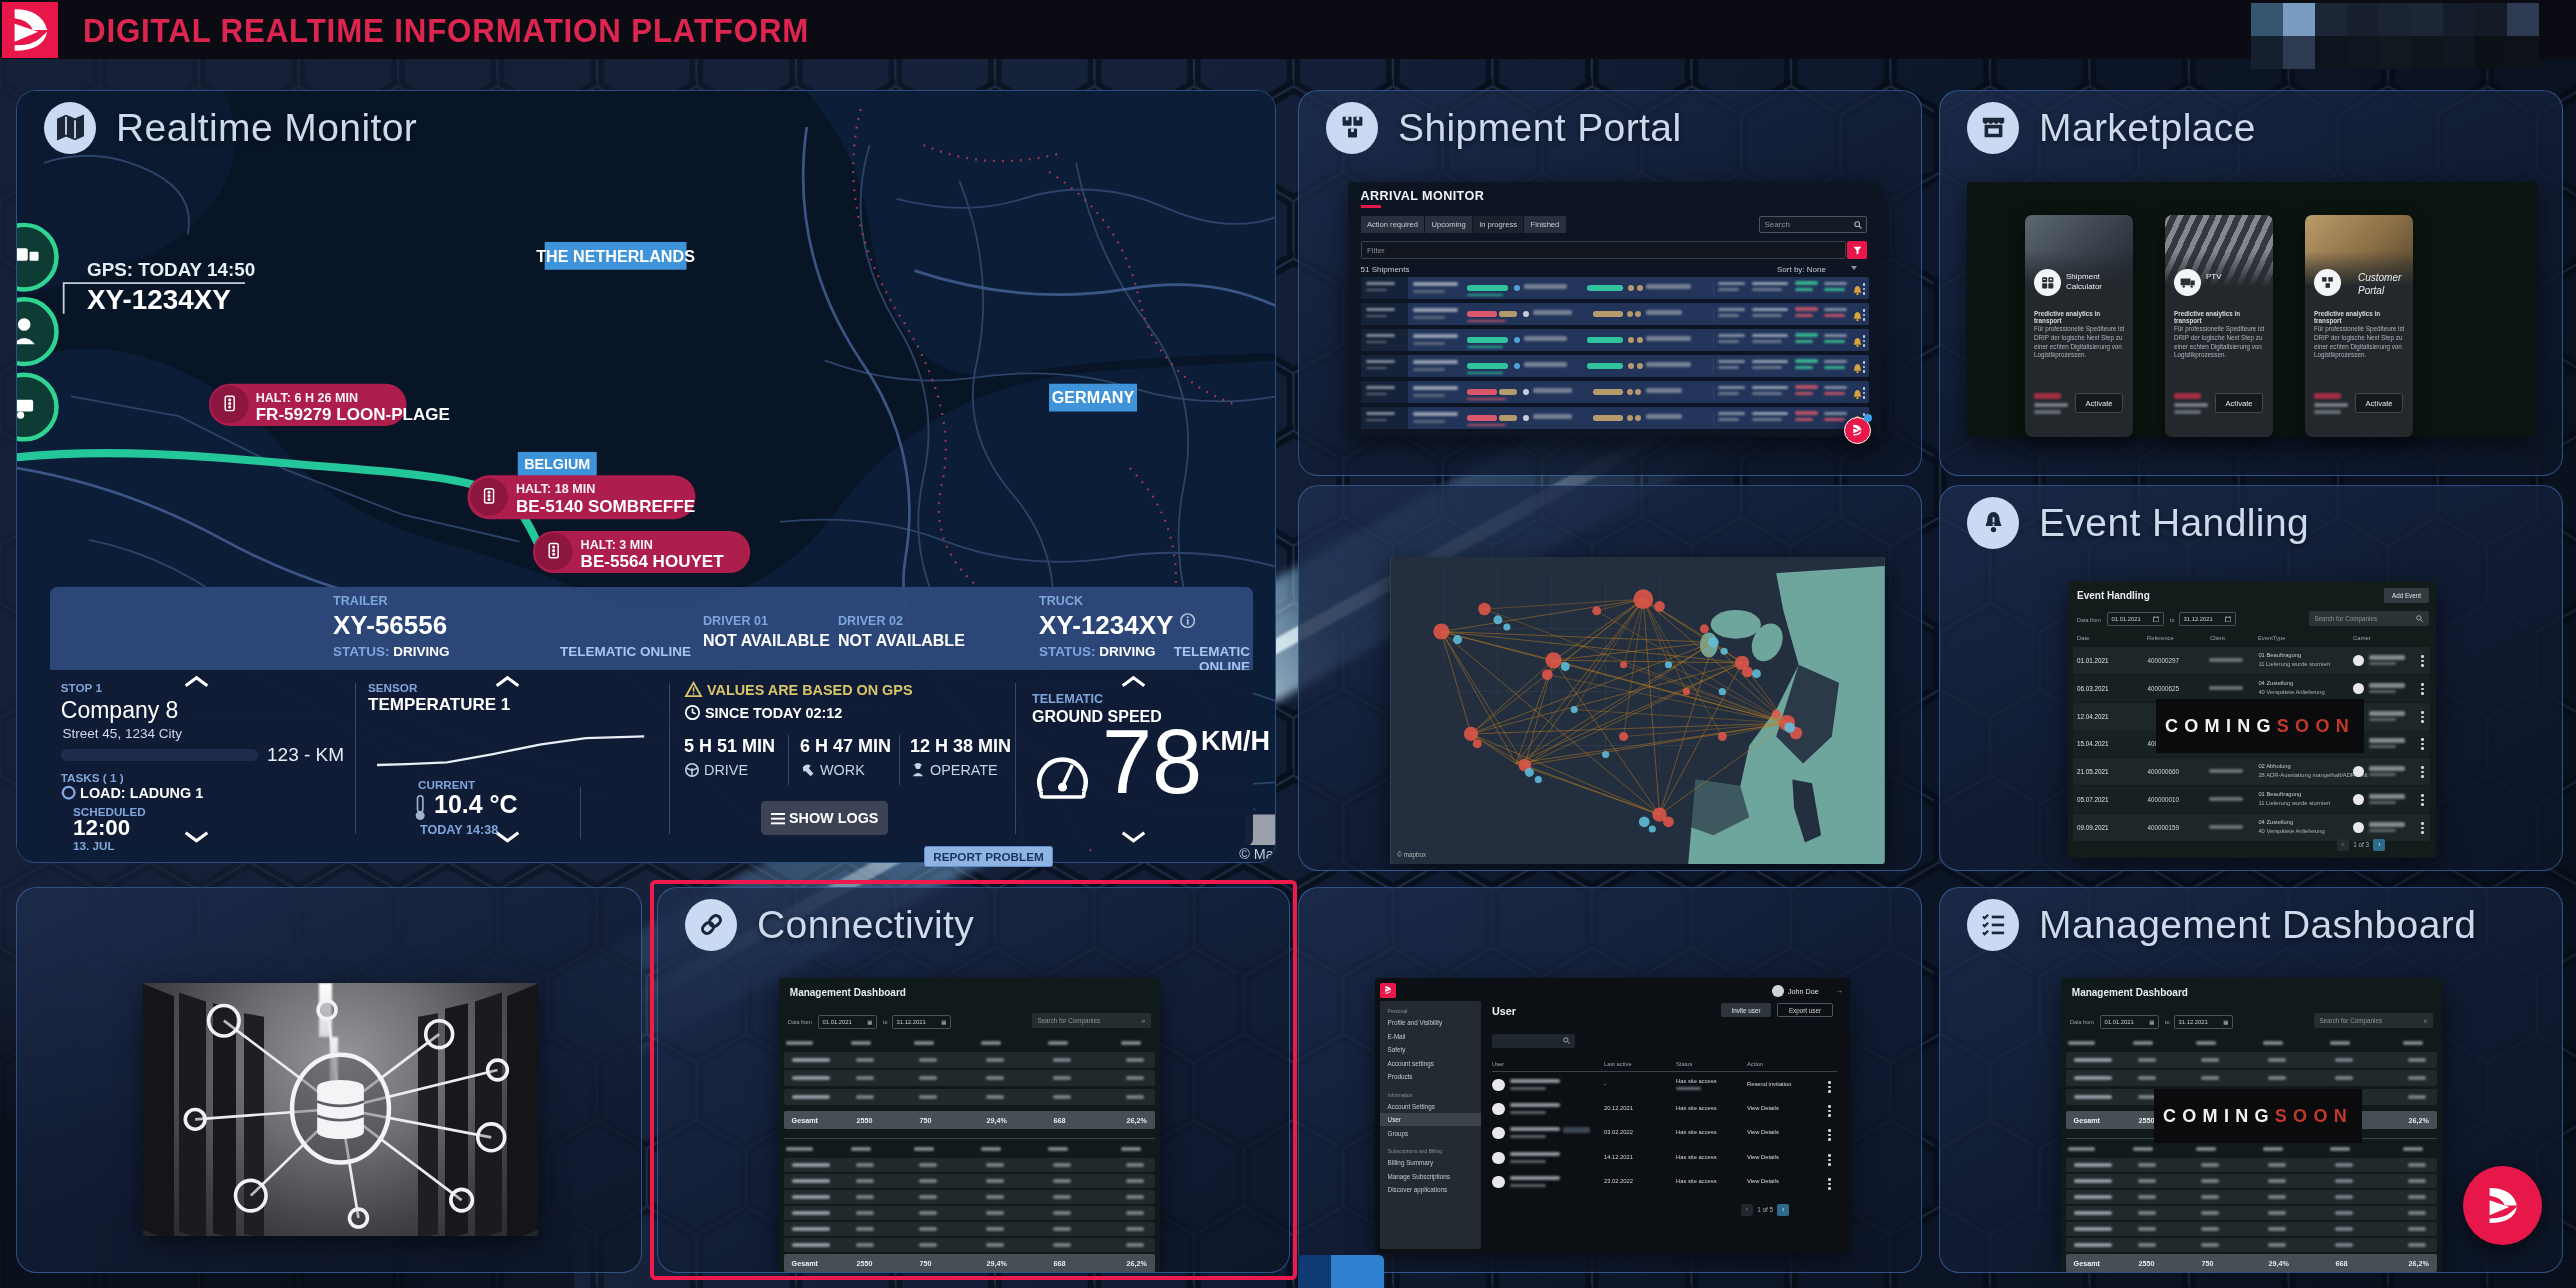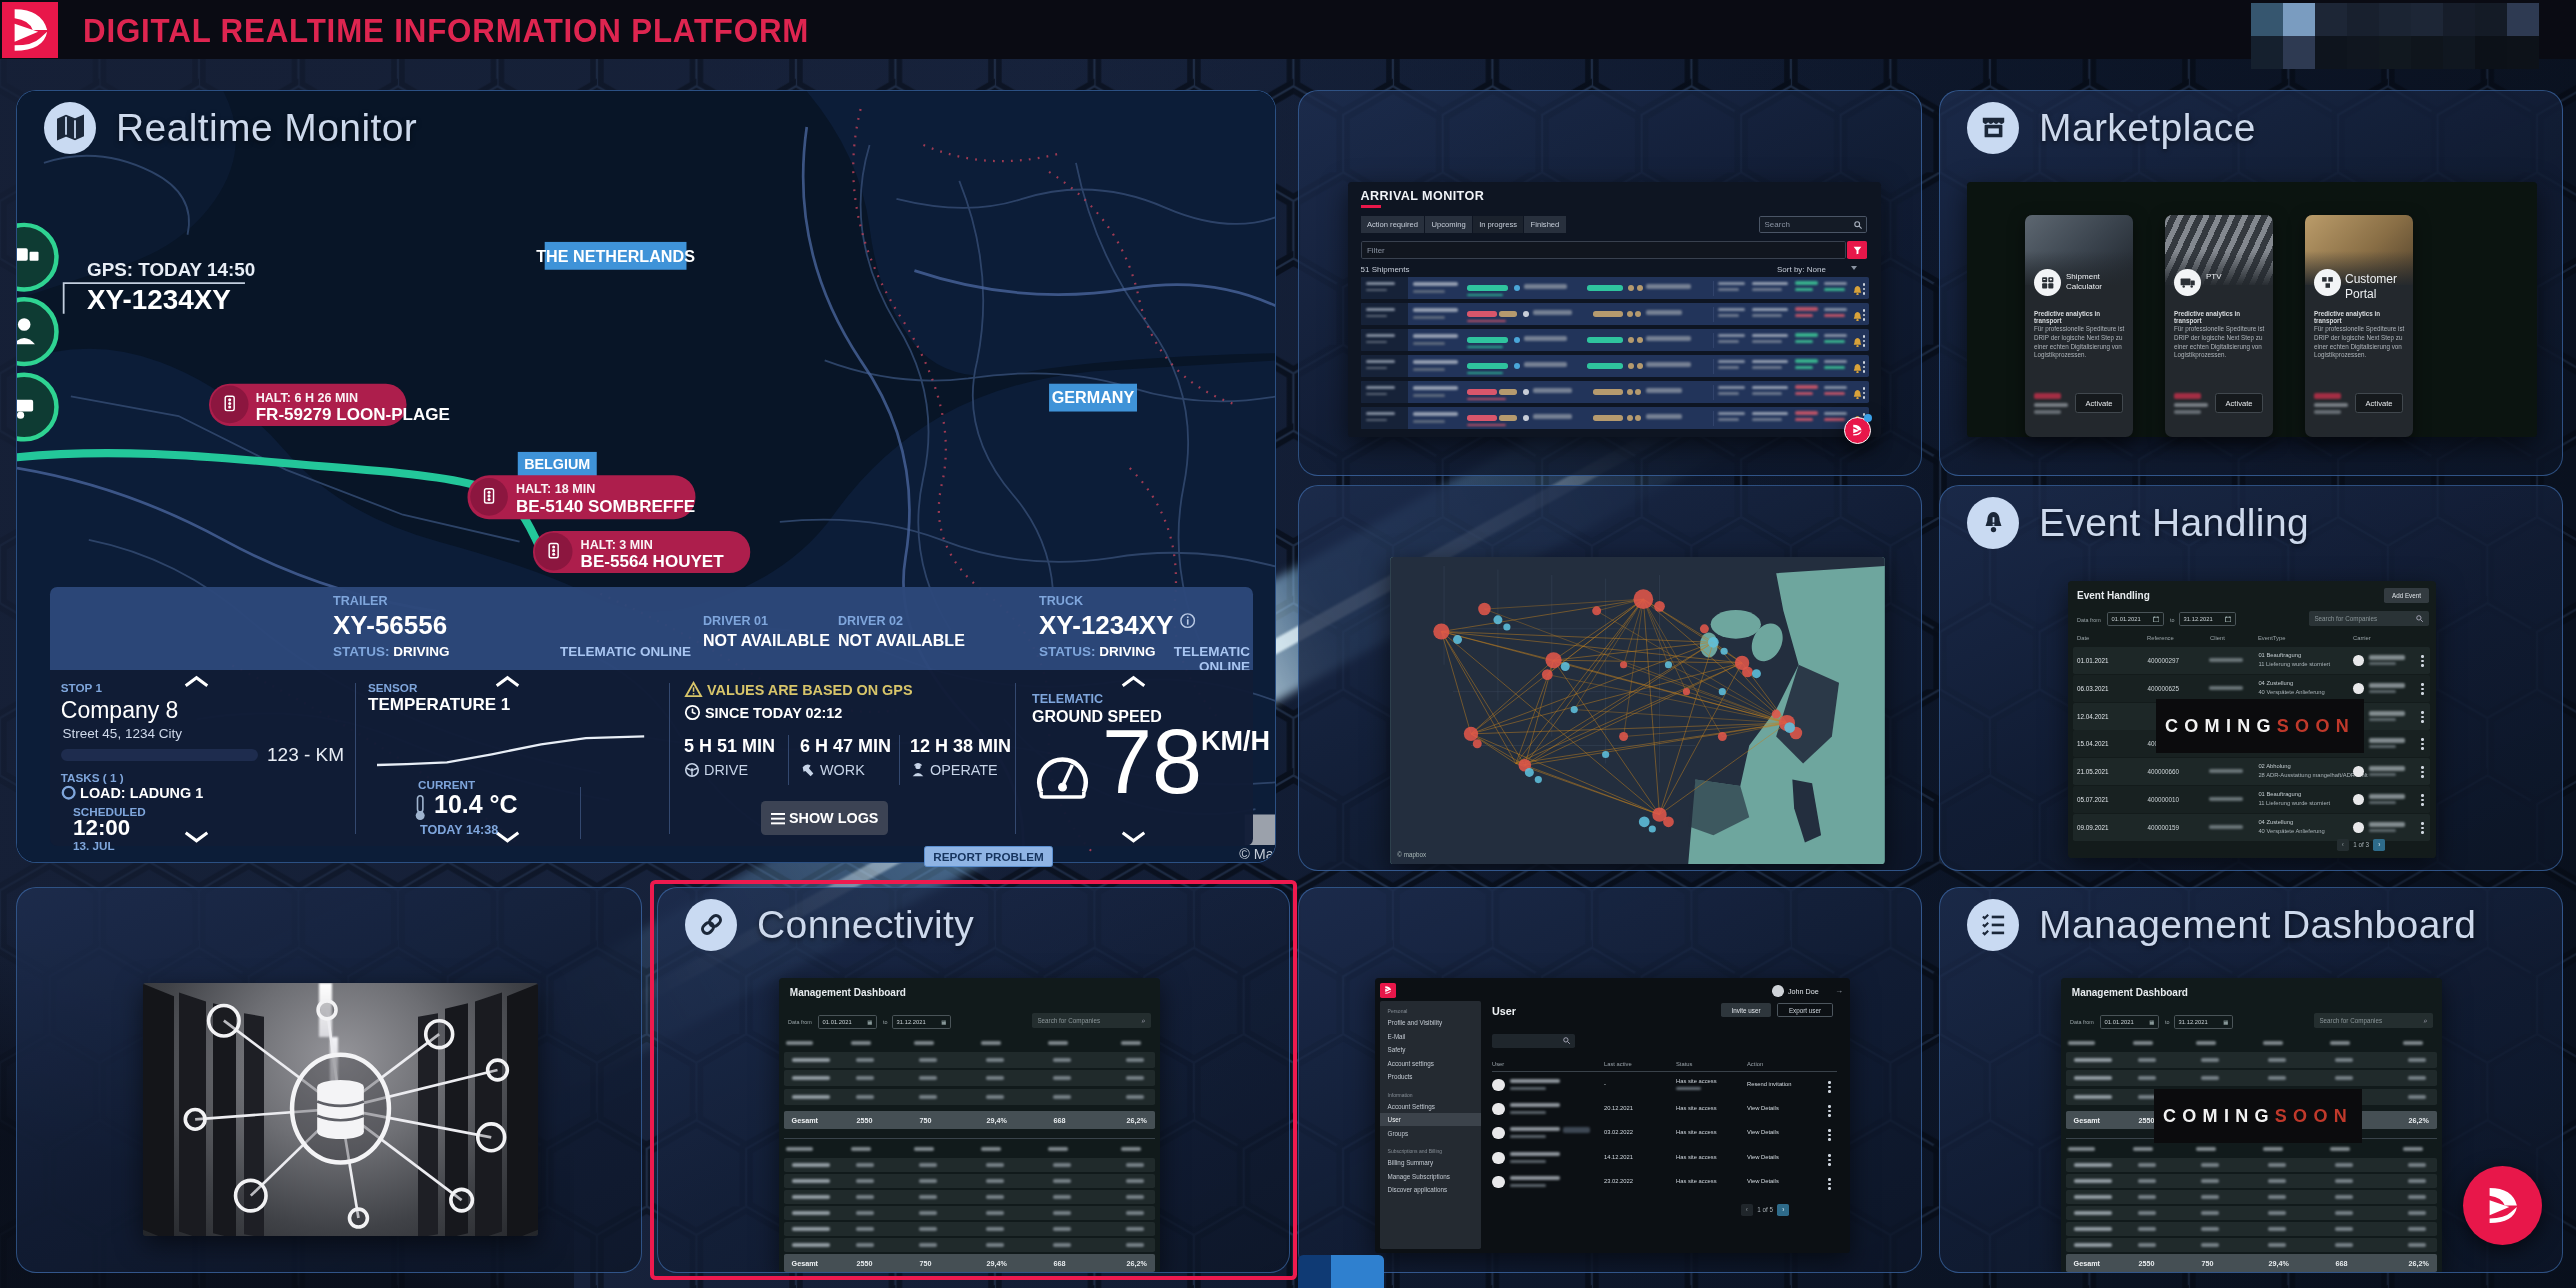--- a/index.html
+++ b/index.html
@@ -352,20 +352,33 @@
         <line x1="32" y1="46" x2="43" y2="22" stroke="#fff" stroke-width="4"></line>
           <circle cx="32" cy="47" r="5" fill="#fff"></circle>
       </svg>
       <div class="abs" style="left:1052px;top:47px;font-size:90px;font-weight:normal;color:#fff;line-height:1">78</div>
       <div class="abs" style="left:1151px;top:56px;font-size:27px;font-weight:bold;color:#fff">KM/H</div>
     </div>
   </section>
   <button class="abs" style="left:924px;top:846px;width:129px;height:20.6px;background:#8fb4e4;border:0.9px solid #5b8fd0;border-radius:2.7px;color:#16345e;font-size:11.7px;font-weight:bold;z-index:5">REPORT PROBLEM</button>
 
   <section class="tile" style="left:1298px;top:90px;width:624px;height:386px">
+    <div class="tile-head">
+      <div class="icon-circle">
+        <svg width="27" height="27" viewBox="0 0 30 30">
+            <rect x="4" y="3" width="10" height="10" rx="1" fill="#1b2739"></rect>
+            <rect x="16" y="3" width="10" height="10" rx="1" fill="#1b2739"></rect>
+            <rect x="10" y="16" width="10" height="10" rx="1" fill="#1b2739"></rect>
+            <rect x="7.5" y="3" width="3" height="4" fill="#c9daf2"></rect>
+            <rect x="19.5" y="3" width="3" height="4" fill="#c9daf2"></rect>
+            <rect x="13.5" y="16" width="3" height="4" fill="#c9daf2"></rect>
+          </svg>
+      </div>
+      <div class="tile-title">Shipment Portal</div>
+    </div>
     <div class="mini" id="sp-mini" style="left:49px;top:91px;width:533px;height:255px;background:#0e1522;overflow:hidden">
       <div class="abs" style="left:12.6px;top:7.2px;font-size:12.6px;font-weight:bold;color:#f0f3f7;letter-spacing:0.4px">ARRIVAL MONITOR</div>
       <div class="abs" style="left:12.6px;top:23px;width:20px;height:2.7px;background:#e8174a"></div>
       <div class="abs" id="sp-tabs" style="left:12.6px;top:34px;display:flex;gap:0.9px">
           <div style="height: 17px; padding: 0px 6.3px; display: flex; align-items: center; font-size: 7.6px; color: rgb(198, 205, 216); background: rgb(40, 48, 61);">Action required</div>
           <div style="height: 17px; padding: 0px 6.3px; display: flex; align-items: center; font-size: 7.6px; color: rgb(198, 205, 216); background: rgb(40, 48, 61);">Upcoming</div>
           <div style="height: 17px; padding: 0px 6.3px; display: flex; align-items: center; font-size: 7.6px; color: rgb(198, 205, 216); background: rgb(27, 34, 45);">In progress</div>
           <div style="height: 17px; padding: 0px 6.3px; display: flex; align-items: center; font-size: 7.6px; color: rgb(198, 205, 216); background: rgb(40, 48, 61);">Finished</div>
         </div>
       <div class="abs" style="left:411px;top:34px;width:108px;height:17px;background:#141b26;border:0.9px solid #4a5566;border-radius:1.8px;display:flex;align-items:center;justify-content:space-between;padding:0 4.5px">
@@ -657,21 +670,21 @@
         <div style="position: absolute; left: 365px; top: 124px; width: 108px; height: 222px; border-radius: 7.2px; background: rgb(35, 40, 45); overflow: hidden; box-shadow: rgba(0, 0, 0, 0.5) 0px 5.4px 16px;">
           <div style="position: absolute; left: 0px; top: 0px; width: 108px; height: 70px; background: linear-gradient(135deg, rgb(187, 156, 106) 0%, rgb(138, 111, 70) 55%, rgb(82, 66, 44) 100%);"></div>
           <div style="position: absolute; left: 0px; top: 36px; width: 108px; height: 36px; background: linear-gradient(transparent, rgb(35, 40, 45));"></div>
           <div style="position: absolute; left: 9px; top: 54px; width: 27px; height: 27px; border-radius: 50%; background: rgb(242, 244, 246); display: flex; align-items: center; justify-content: center;">
             <svg width="13.5" height="13.5" viewBox="0 0 24 24">
               <rect x="2" y="2" width="8" height="8" fill="#2a2f35"></rect>
               <rect x="13" y="2" width="8" height="8" fill="#2a2f35"></rect>
               <rect x="8" y="13" width="8" height="8" fill="#2a2f35"></rect>
             </svg>
           </div>
-          <div style="position: absolute; left: 40px; top: 57px; width: 61px; font-size: 12px; color: rgb(236, 239, 242); line-height: 1.25;">Customer Portal</div>
+          <div style="position: absolute; left: 53px; top: 57px; width: 61px; font-size: 10px; color: rgb(236, 239, 242); line-height: 1.25; font-style: italic;">Customer Portal</div>
           <div style="position: absolute; left: 9px; top: 95px; width: 92px; font-size: 6.3px; font-weight: bold; color: rgb(216, 219, 222);">Predictive analytics in transport</div>
           <div style="position: absolute; left: 9px; top: 110px; width: 92px; font-size: 6.3px; color: rgb(174, 180, 186); line-height: 1.4;">Für professionelle Spediteure ist DRIP der logische Next Step zu einer echten Digitalisierung von Logistikprozessen.</div>
           <div style="position: absolute; left: 9px; top: 178px; width: 27px; height: 6.3px; background: rgb(194, 48, 74); border-radius: 1.8px; filter: blur(0.9px); opacity: 0.8;"></div>
           <div style="position: absolute; left: 9px; top: 188px; width: 34px; height: 3.6px; background: rgb(138, 144, 151); border-radius: 1.8px; filter: blur(0.9px); opacity: 0.8;"></div>
           <div style="position: absolute; left: 9px; top: 195px; width: 27px; height: 3.6px; background: rgb(119, 126, 133); border-radius: 1.8px; filter: blur(0.9px); opacity: 0.8;"></div>
           <div style="position: absolute; left: 50px; top: 178px; width: 48px; height: 20px; background: rgb(21, 25, 28); border: 0.9px solid rgb(65, 72, 78); border-radius: 2.7px; display: flex; align-items: center; justify-content: center; font-size: 7.6px; color: rgb(230, 233, 236);">Activate</div>
         </div>
       </div>
   </section>
 

